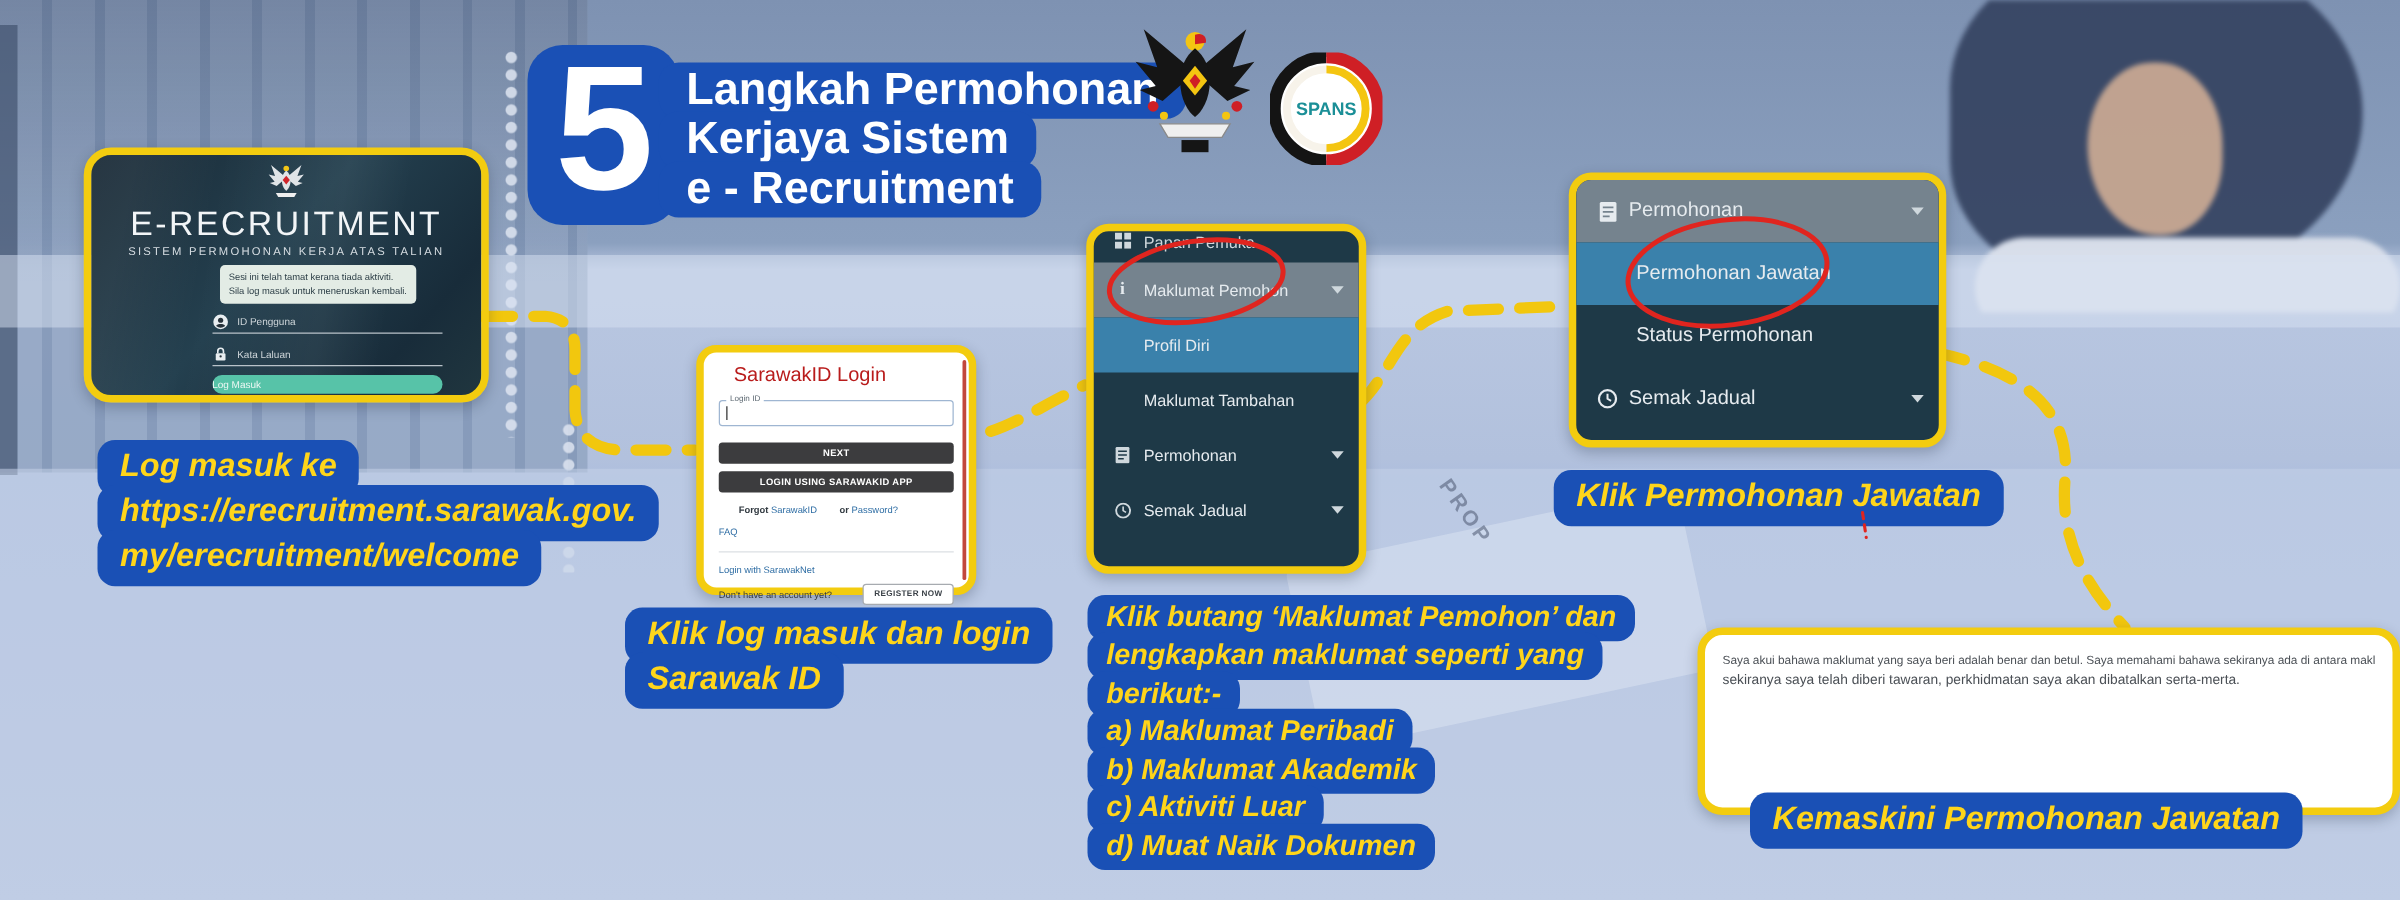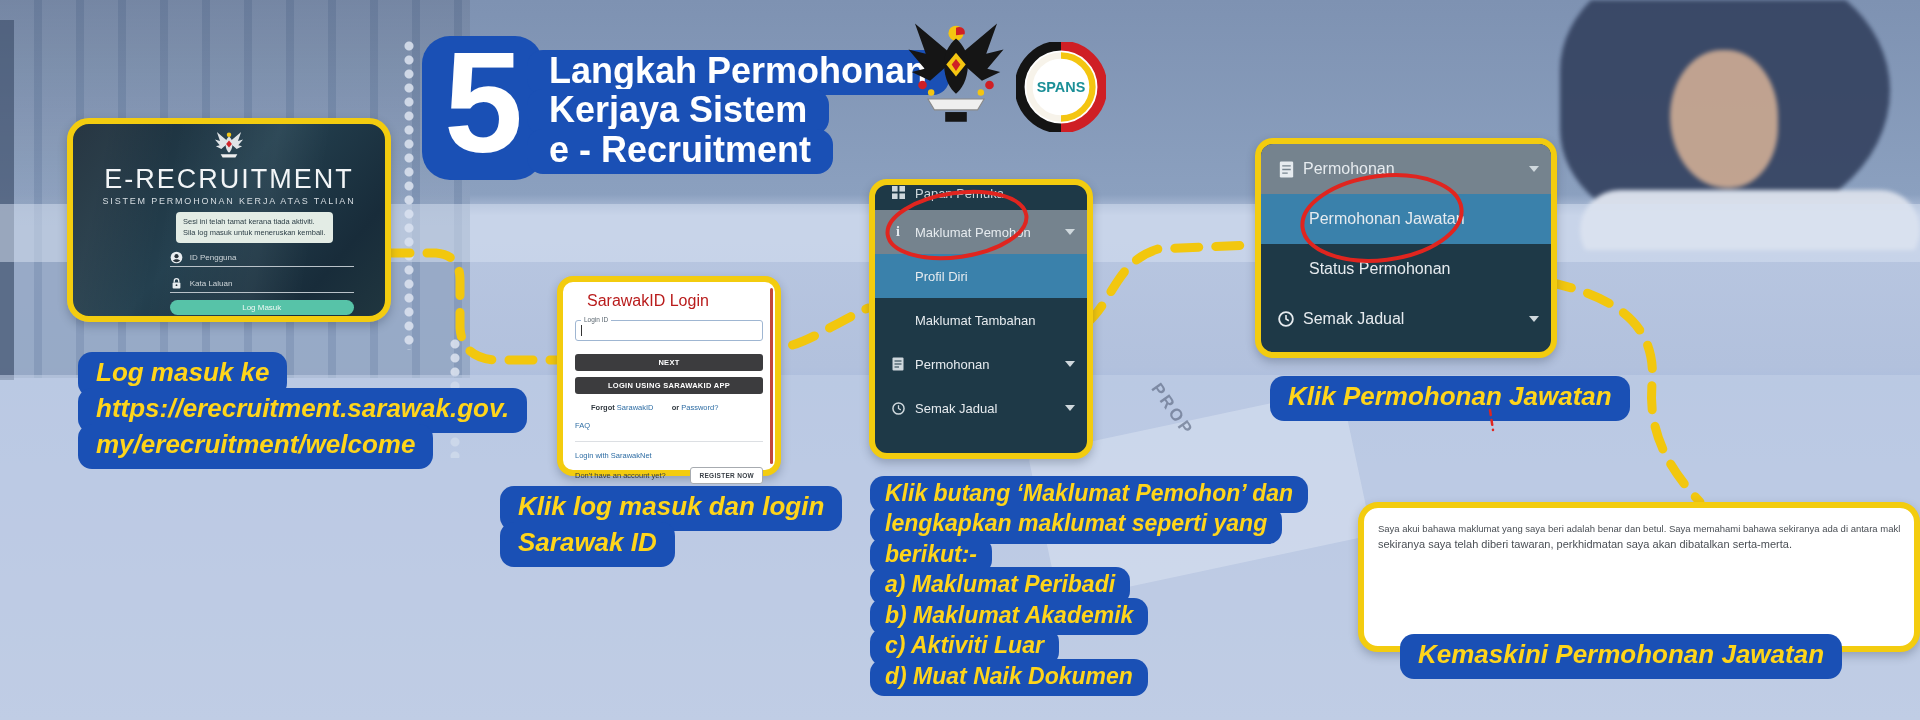--- a/index.html
+++ b/index.html
@@ -67,33 +67,33 @@
   .erec-sub{position:absolute;left:0;top:72px;width:100%;text-align:center;color:#d6dde2;
             font-size:9px;letter-spacing:1.8px;}
   .erec-notice{position:absolute;left:33%;top:88px;width:46%;background:#e3ece5;border-radius:4px;
                padding:4px 7px;font-size:7.5px;line-height:1.5;color:#2c3e46;z-index:2;}
   .erec-field{position:absolute;left:31%;width:59%;height:18px;display:flex;align-items:center;
               border-bottom:1px solid #b9c2c9;z-index:2;}
   .erec-field .fic{width:13px;height:13px;margin-right:7px;flex:0 0 auto;}
   .erec-field .flab{color:#cfd6da;font-size:8px;}
   .f-user{top:124px;text-align:center;} .f-pass{top:150px;}
   .erec-login{position:absolute;left:31%;width:59%;top:176px;height:15px;background:#57c3a8;
-              border-radius:10px;color:#eef8f4;font-size:8px;text-align:center;line-height:15px;z-index:2;}
+              border-radius:10px;color:#eef8f4;font-size:8px;text-align:left;line-height:15px;z-index:2;}
 
   
   .cap-stack{position:absolute;z-index:12;display:flex;flex-direction:column;align-items:flex-start;}
   .chip{background:#1a50b5;color:#ffd51a;font-style:italic;font-weight:700;white-space:nowrap;
         display:table;border-radius:14px;line-height:1.15;}
   .cap-lg .chip{font-size:26px;padding:6px 18px 9px;margin-top:-9px;}
   .cap-md .chip{font-size:23px;padding:4px 15px 7px;margin-top:-7px;}
   .cap-stack .chip:first-child{margin-top:0;}
   .cap1{left:78px;top:352px;}
   .cap2{left:500px;top:486px;}
   .cap3{left:870px;top:476px;}
-  .cap4{left:1270px;top:376px;}
+  .cap4{left:1243px;top:376px;}
   .cap5{left:1400px;top:634px;}
 
   
   .sid{position:absolute;left:557px;top:276px;width:188px;height:172px;z-index:10;border-radius:16px;
        background:#fff;padding:8px 12px 8px 12px;}
   .sid .redline{position:absolute;right:2px;top:6px;bottom:6px;width:3px;background:#c2473c;border-radius:2px;}
   .sid-title{font-size:16px;color:#b91c1c;margin:2px 12px 10px;}
   .sid-input{position:relative;border:1px solid #9fb6d2;border-radius:3px;height:19px;}
   .sid-input .flabel{position:absolute;top:-5px;left:5px;background:#fff;padding:0 3px;
                      font-size:6.5px;color:#5b6770;}

